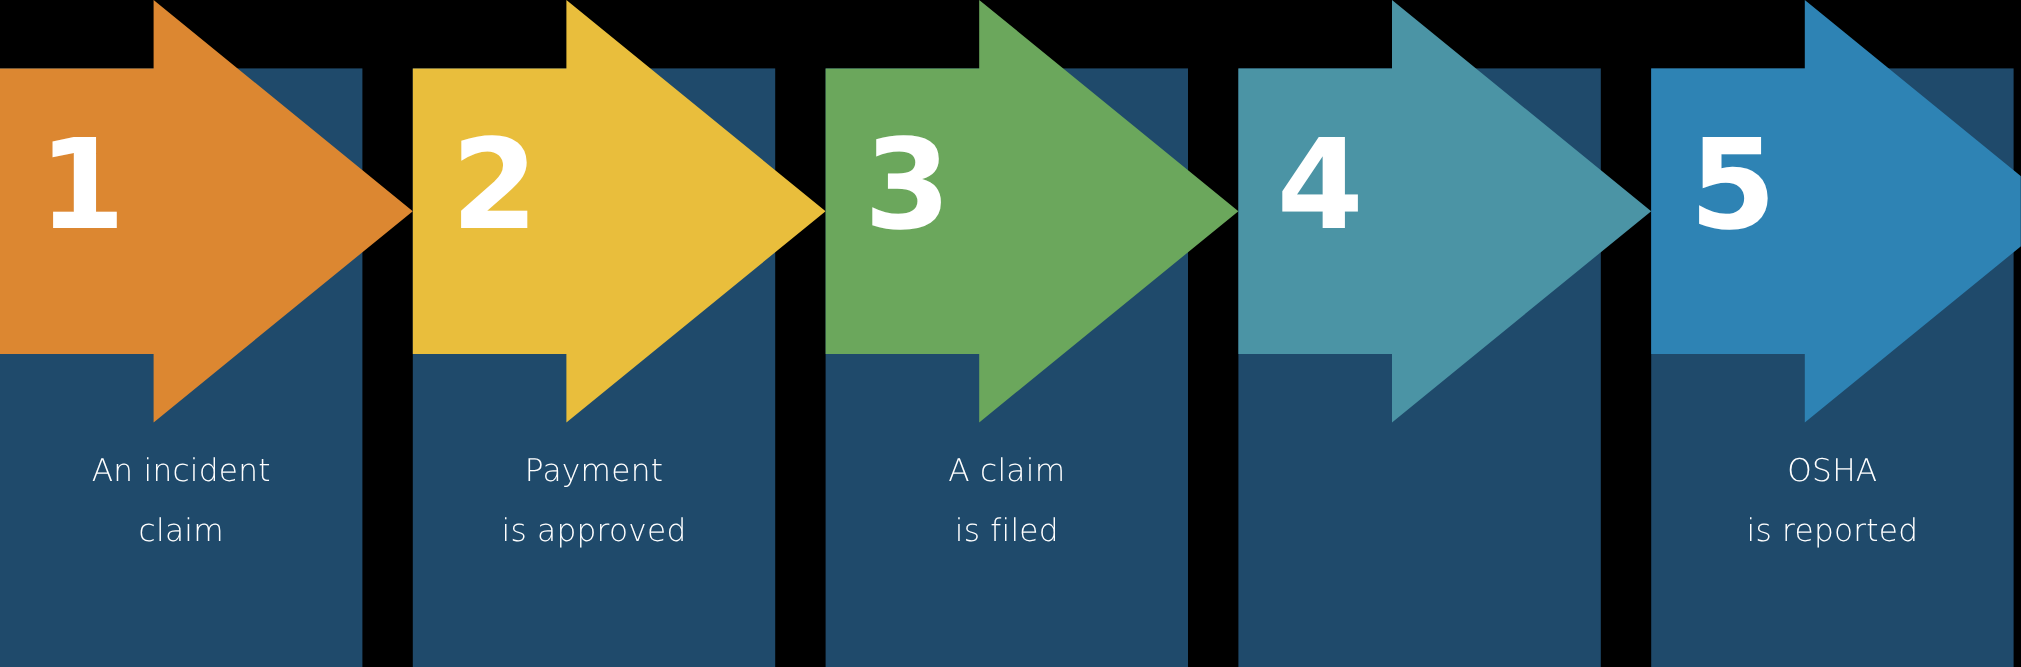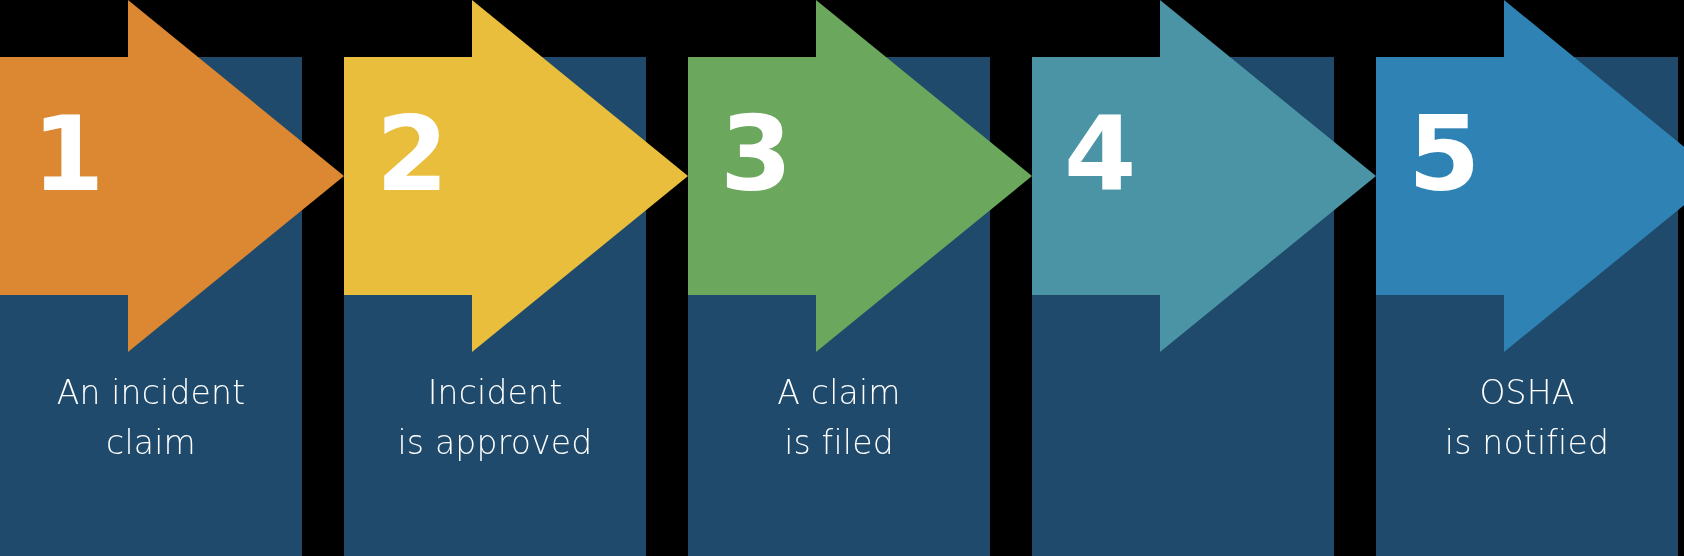--- a/index.html
+++ b/index.html
@@ -49,21 +49,21 @@
     font-family: "DejaVu Sans", "Liberation Sans", sans-serif;
     pointer-events: none;
   }
   .step-caption {
     position: absolute;
     left: 0;
     top: 368px;
     width: 302px;
     text-align: center;
     color: #ffffff;
-    font-size: 33px;
+    font-size: 26px;
     line-height: 50px;
     font-weight: 300;
     letter-spacing: 0.2px;
     font-family: "DejaVu Sans", "Liberation Sans", sans-serif;
   }
   .caption-line {
     display: block;
     white-space: nowrap;
   }
 </style>
@@ -84,21 +84,21 @@
     </div>
   </div>
 
   <div class="step" style="left:344px;">
     <svg class="step-svg" viewBox="0 0 344 556" preserveAspectRatio="none">
       <rect x="0" y="57" width="302" height="499" fill="#1F4A6B"></rect>
       <polygon points="128,0 344,176 128,352 128,295 0,295 0,57 128,57" fill="#E9BE3C"></polygon>
     </svg>
     <div class="step-number" style="color: rgb(255, 255, 255);">2</div>
     <div class="step-caption" style="color: rgb(255, 255, 255);">
-      <span class="caption-line">Incident</span>
+      <span class="caption-line">Payment</span>
       <span class="caption-line">is approved</span>
     </div>
   </div>
 
   <div class="step" style="left:688px;">
     <svg class="step-svg" viewBox="0 0 344 556" preserveAspectRatio="none">
       <rect x="0" y="57" width="302" height="499" fill="#1F4A6B"></rect>
       <polygon points="128,0 344,176 128,352 128,295 0,295 0,57 128,57" fill="#6BA75C"></polygon>
     </svg>
     <div class="step-number" style="color: rgb(255, 255, 255);">3</div>
@@ -117,17 +117,17 @@
   </div>
 
   <div class="step" style="left:1376px;">
     <svg class="step-svg" viewBox="0 0 344 556" preserveAspectRatio="none">
       <rect x="0" y="57" width="302" height="499" fill="#1F4A6B"></rect>
       <polygon points="128,0 344,176 128,352 128,295 0,295 0,57 128,57" fill="#2E83B4"></polygon>
     </svg>
     <div class="step-number" style="color: rgb(255, 255, 255);">5</div>
     <div class="step-caption" style="color: rgb(255, 255, 255);">
       <span class="caption-line">OSHA</span>
-      <span class="caption-line">is notified</span>
+      <span class="caption-line">is reported</span>
     </div>
   </div>
 
 </div>
 
 </body></html>

